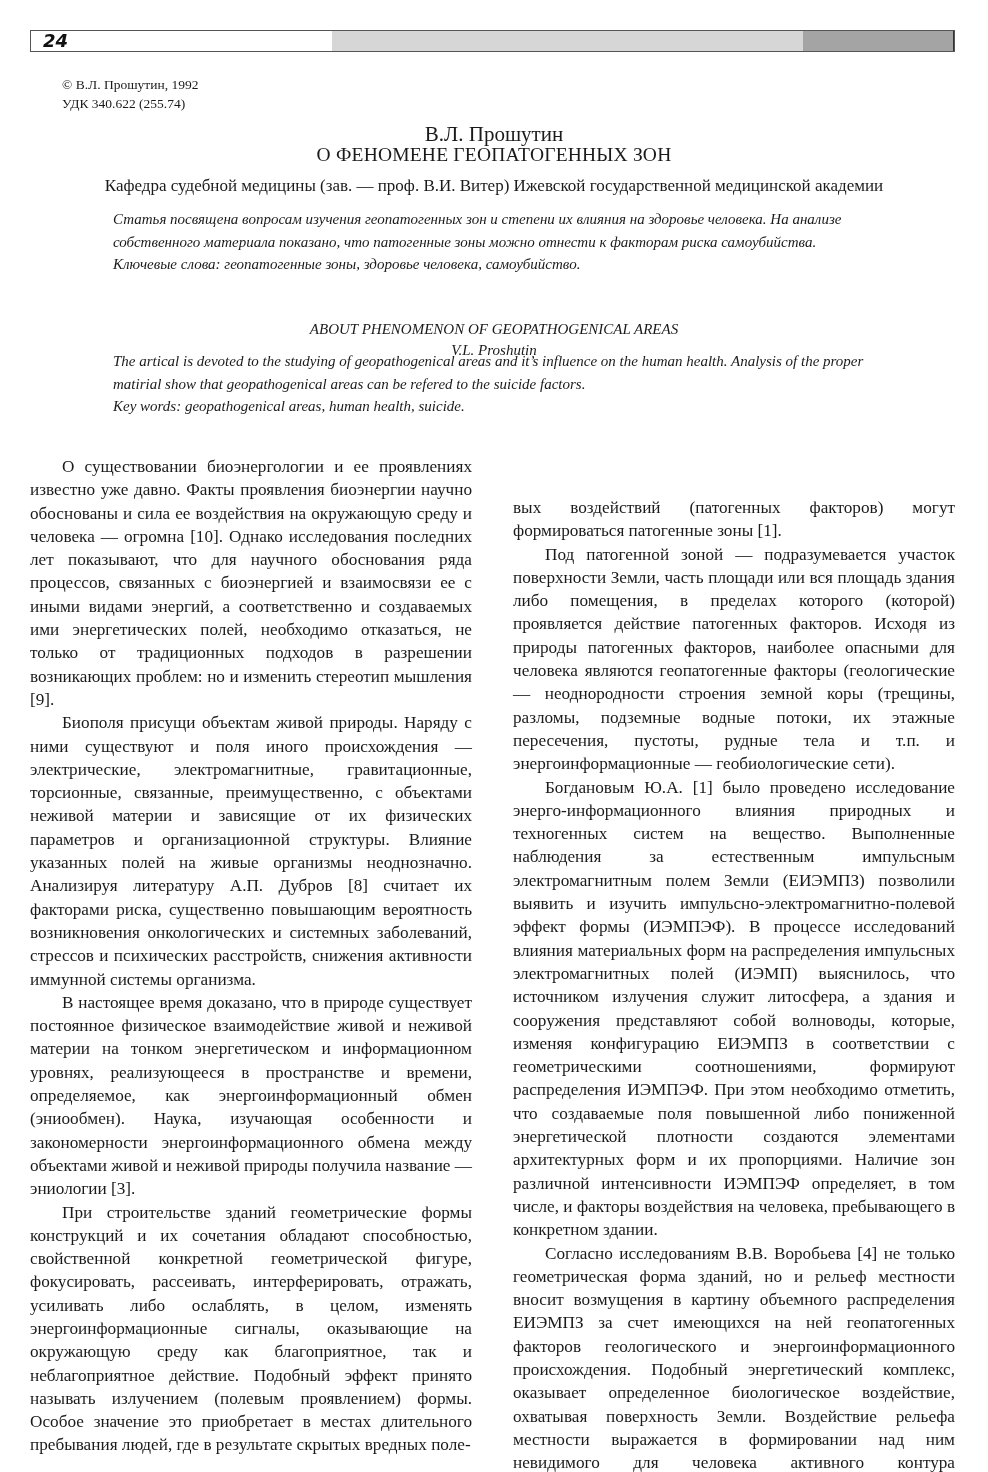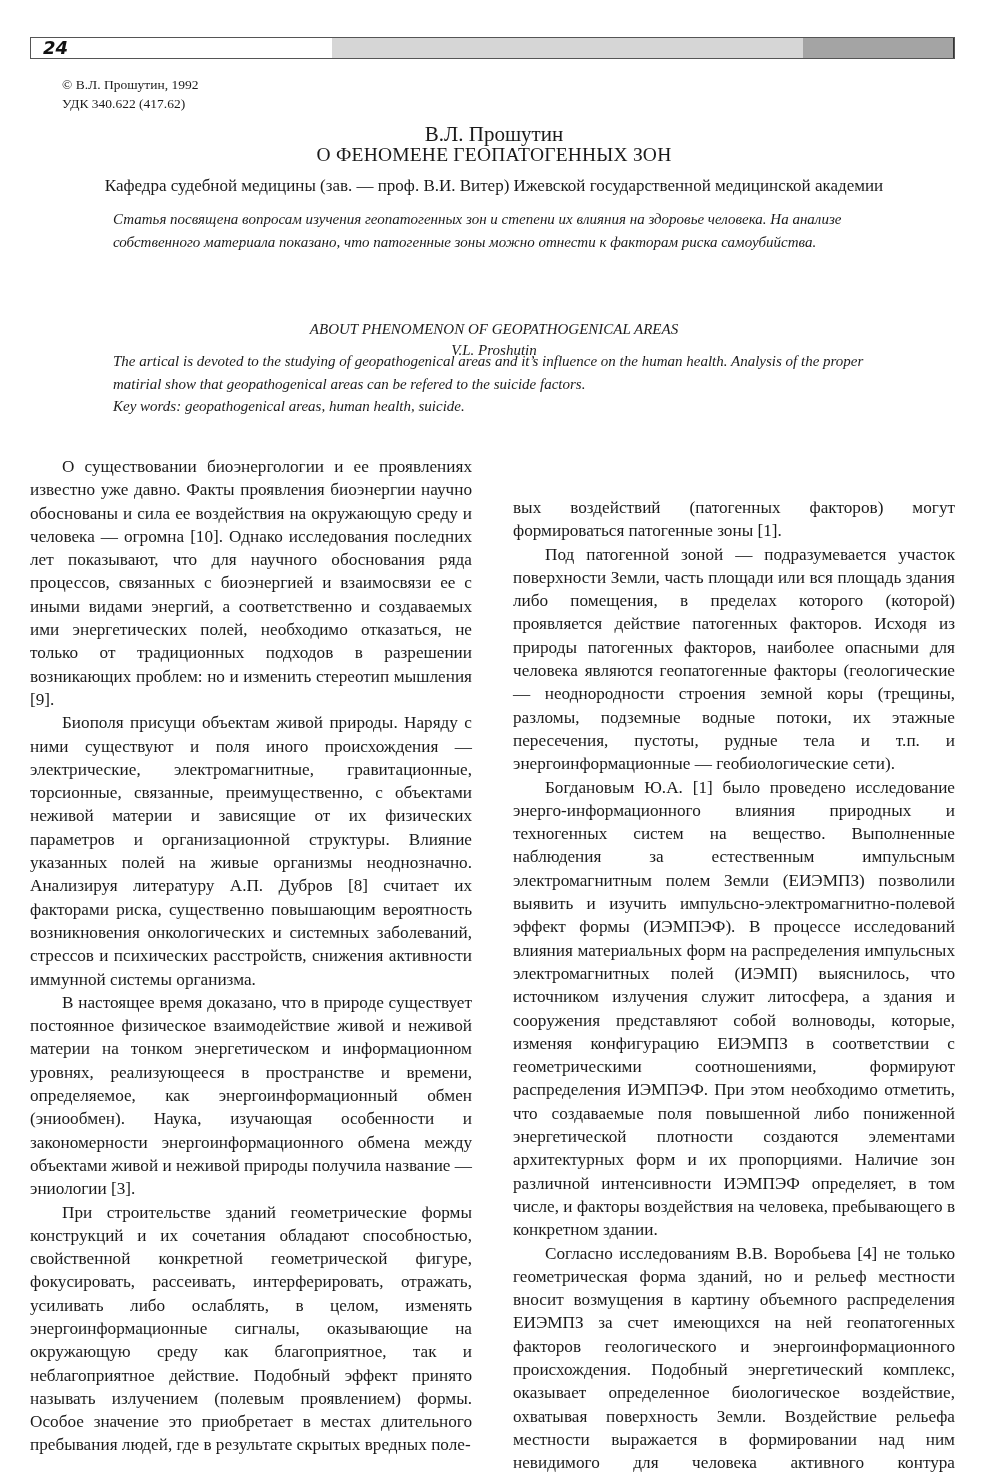--- a/index.html
+++ b/index.html
@@ -1,21 +1,21 @@
 <!DOCTYPE html>
 <html><head>
 <meta charset="utf-8">
 <style>
   html, body { margin: 0; padding: 0; background: #ffffff; }
   body {
     width: 988px; height: 1472px; position: relative; overflow: hidden;
     font-family: "Liberation Serif", "DejaVu Serif", serif; color: #1a1a1a;
   }
   .header-bar {
-    position: absolute; left: 30px; top: 37px; width: 925px; height: 22px;
+    position: absolute; left: 30px; top: 30px; width: 925px; height: 22px;
     border: 1px solid #555; box-sizing: border-box; display: flex;
   }
   .header-bar .seg-white { width: 301px; background: #ffffff; position: relative; }
   .header-bar .seg-light { width: 471px; background: #d6d6d6; }
   .header-bar .seg-dark { flex: 1; background: #a4a4a4; border-right: 1px solid #333; }
   .page-number {
     position: absolute; left: 12px; top: -1px; font-family: "DejaVu Sans", sans-serif;
     font-weight: bold; font-style: italic; font-size: 18px; color: #111;
   }
   .meta { position: absolute; left: 62px; top: 75px; font-size: 13.5px; line-height: 19px; }
@@ -46,29 +46,30 @@
 <div class="header-bar">
   <div class="seg-white">
     <span class="page-number">24</span>
   </div>
   <div class="seg-light"></div>
   <div class="seg-dark"></div>
 </div>
 
 <div class="meta">
   <div>© В.Л. Прошутин, 1992</div>
-  <div>УДК 340.622 (417.62)</div>
+  <div>УДК 340.622 (255.74)</div>
 </div>
 
 <div class="title-block author">В.Л. Прошутин</div>
 <div class="title-block title">О ФЕНОМЕНЕ ГЕОПАТОГЕННЫХ ЗОН</div>
 <div class="title-block affil">Кафедра судебной медицины (зав. — проф. В.И. Витер) Ижевской государственной медицинской академии</div>
 
 <div class="abstract abstract-ru">
   <p>Статья посвящена вопросам изучения геопатогенных зон и степени их влияния на здоровье человека. На анализе собственного материала показано, что патогенные зоны можно отнести к факторам риска самоубийства.</p>
+  <p>Ключевые слова: геопатогенные зоны, здоровье человека, самоубийство.</p>
 </div>
 
 <div class="title-block en-title">
   <div>ABOUT PHENOMENON OF GEOPATHOGENICAL AREAS</div>
   <div>V.L. Proshutin</div>
 </div>
 
 <div class="abstract abstract-en">
   <p>The artical is  devoted to the studying of geopathogenical areas and it’s influence on the human health. Analysis of the proper matirial show that geopathogenical areas can be refered to the suicide factors.</p>
   <p>Key words: geopathogenical areas, human health, suicide.</p>

